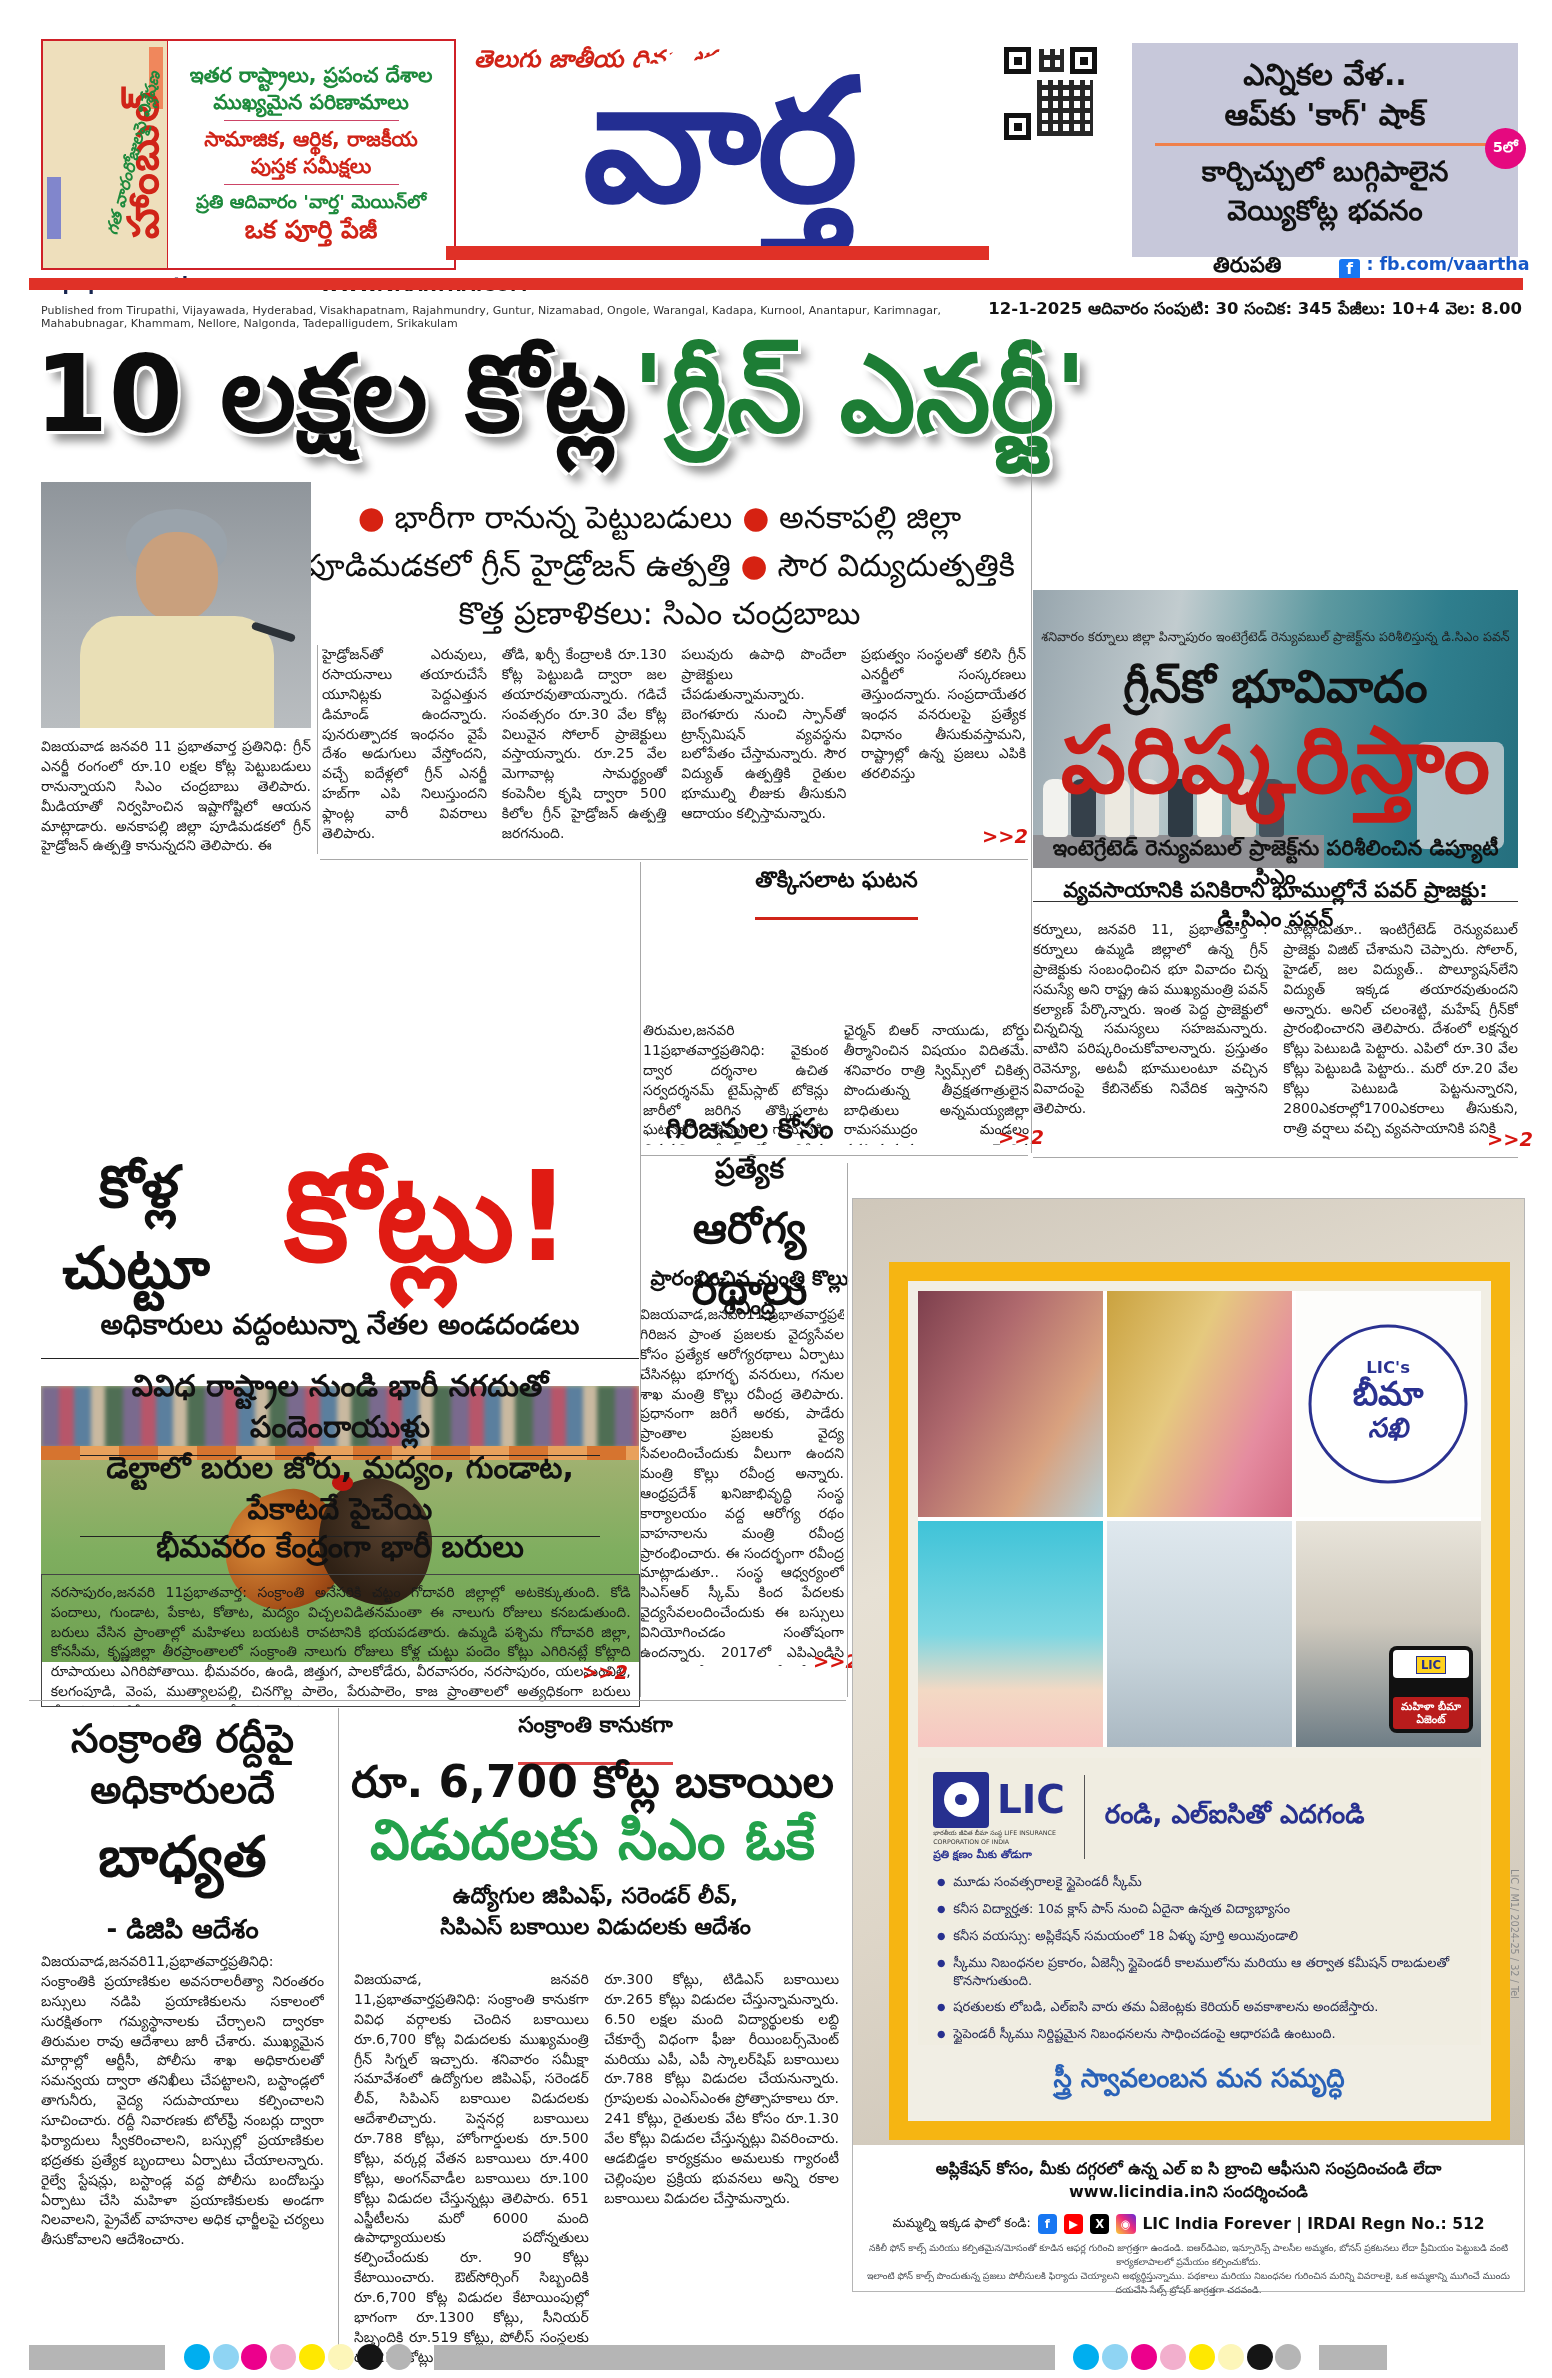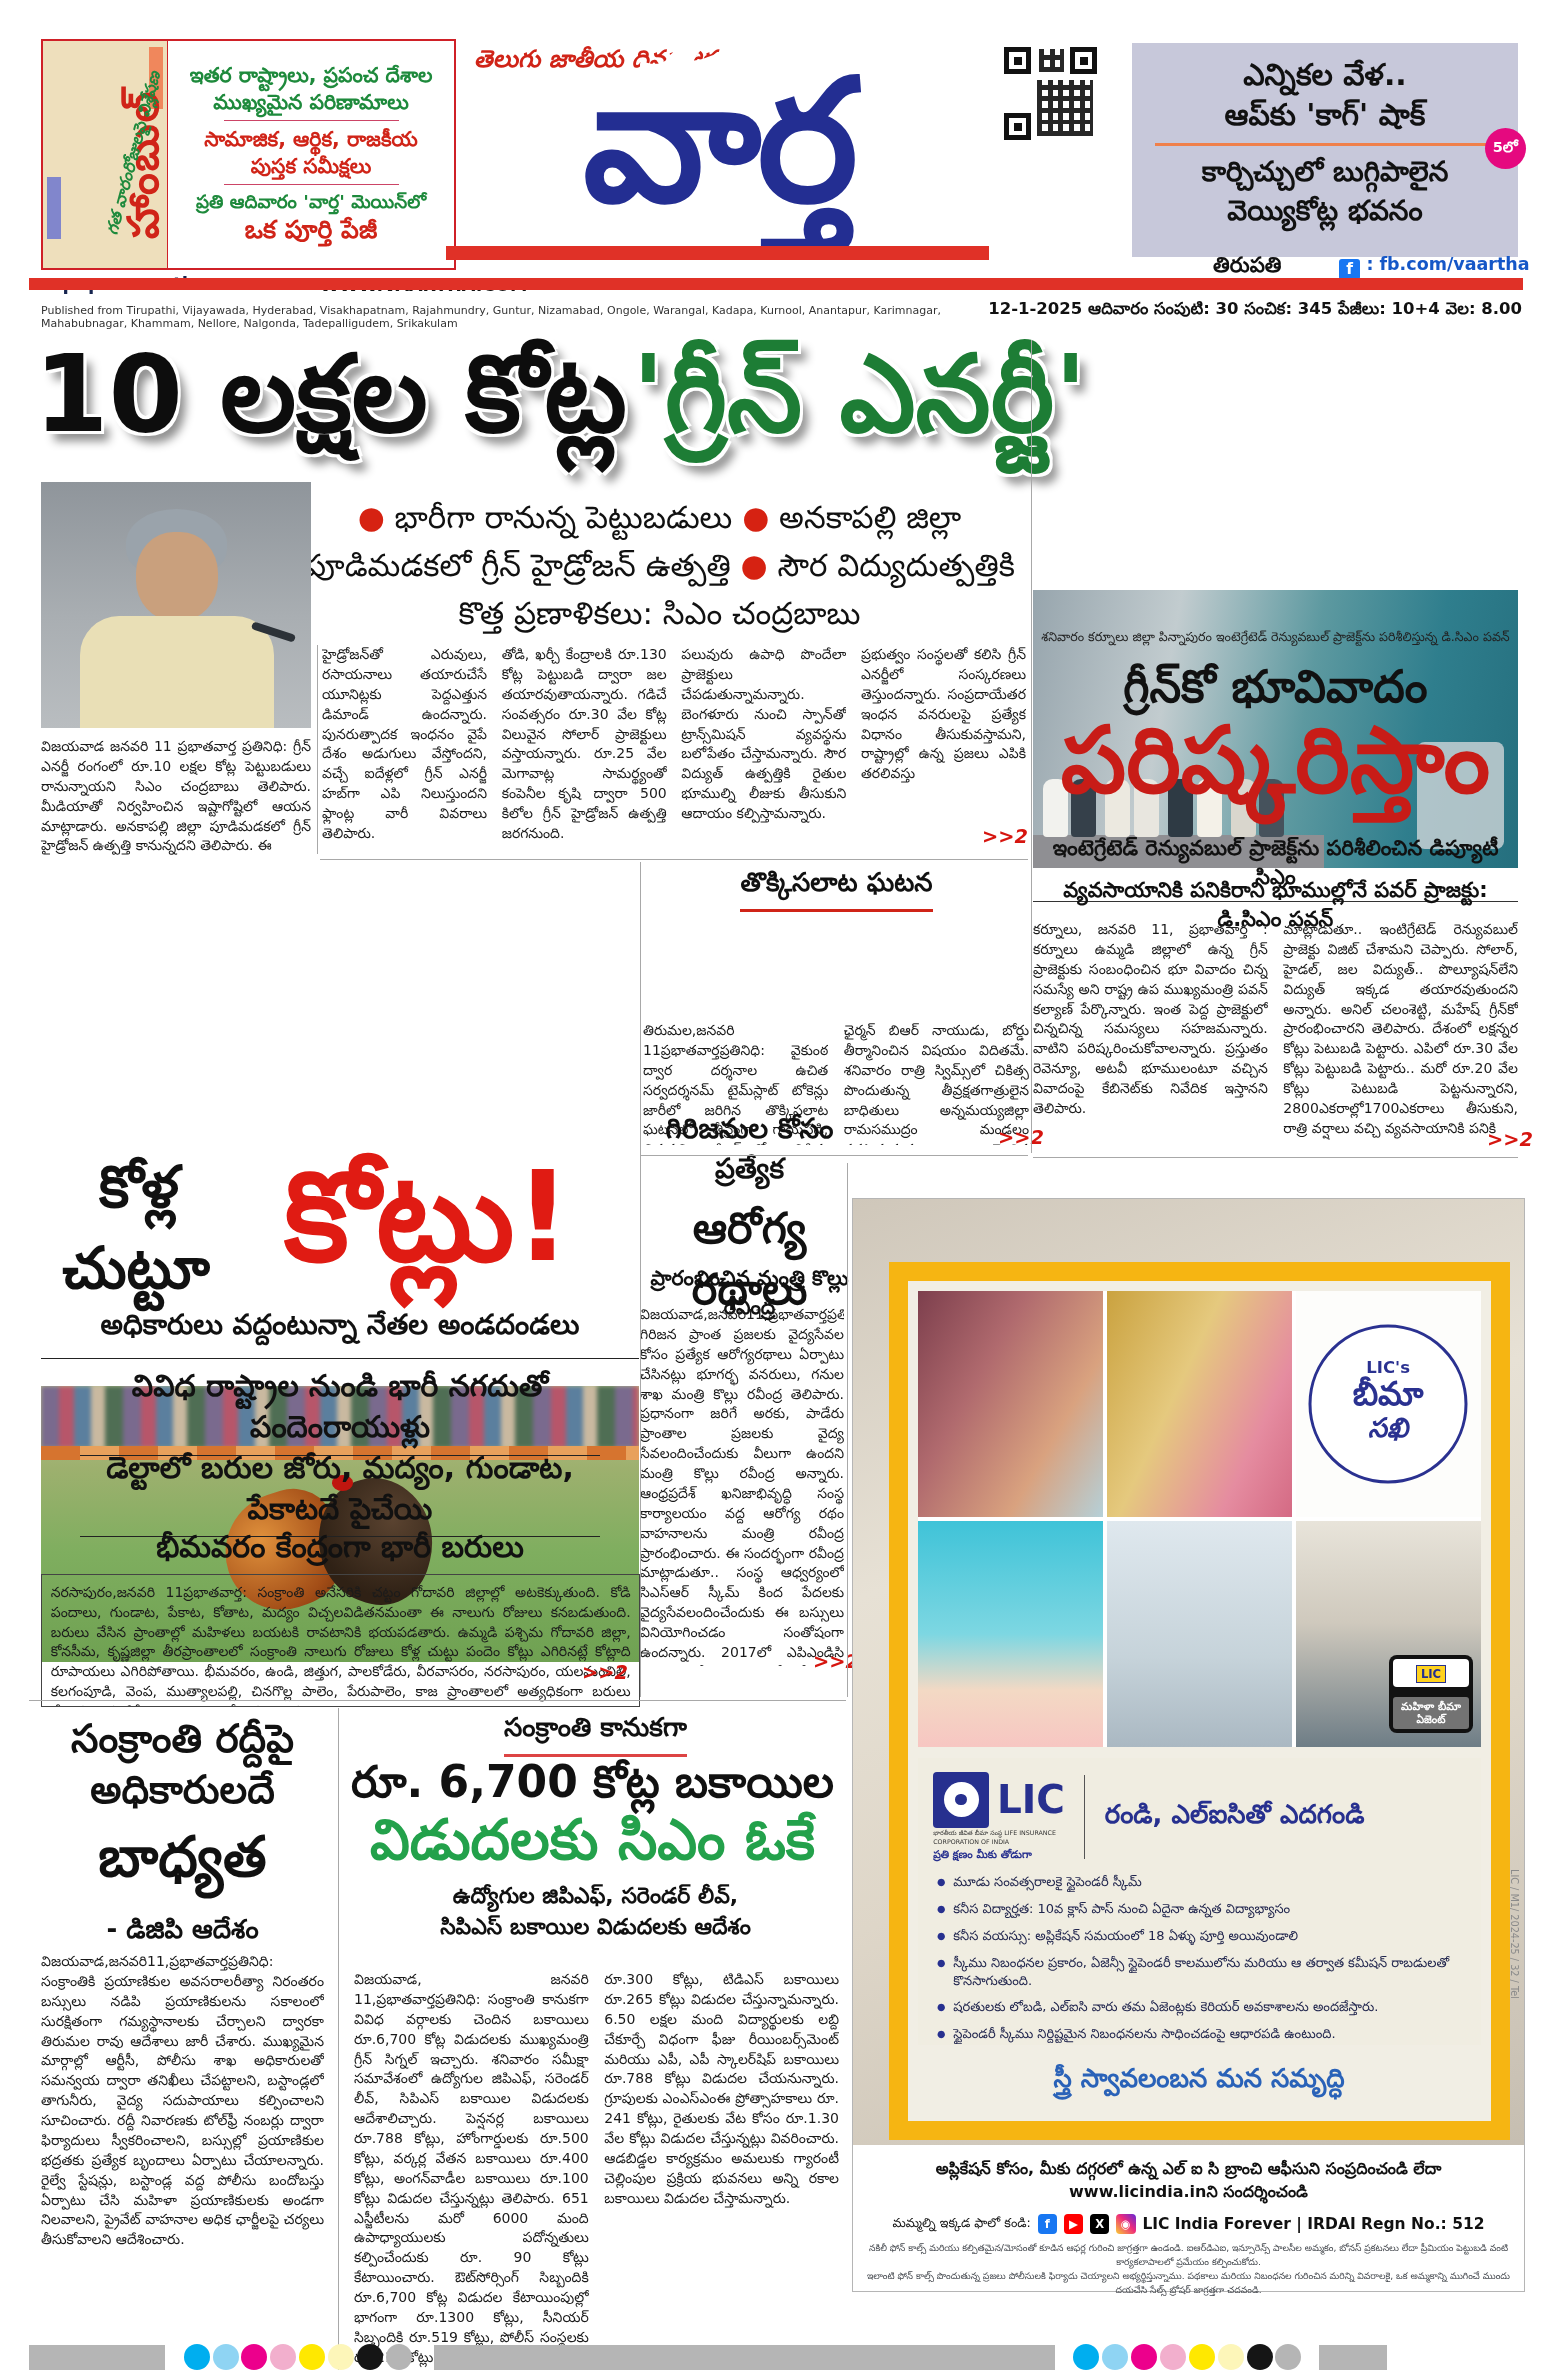--- a/index.html
+++ b/index.html
@@ -42,21 +42,21 @@
   .trbox .t2{font-size:28px;font-weight:800;line-height:1.4}
   .trdiv{border-top:3.9px solid #f0804a;width:88%;margin:7.8px auto 5.8px}
   .badge{position:absolute;width:41px;height:41px;border-radius:50%;background:#e5097f;color:#fff;
          font-weight:800;font-size:14.6px;display:flex;align-items:center;justify-content:center}
   .fbic{display:inline-block;width:21.3px;height:21.3px;background:#1877f2;color:#fff;font-weight:bold;
         text-align:center;line-height:21.3px;border-radius:2.9px;font-size:15.5px;vertical-align:-3.9px}
   
   .lead-black{color:#0d0d0d}
   .lead-green{color:#1d7d35}
   .reddot{color:#d62212}
-  .kicker{font-size:26px;font-weight:800;display:inline-block;border-bottom:3.9px solid #d02418;padding-bottom:5px}
+  .kicker{font-size:22px;font-weight:800;display:inline-block;border-bottom:3.9px solid #d02418;padding-bottom:19px}
   .col2wrap{display:flex;gap:15.5px}
   .col2wrap>div{flex:1}
   
   .photo{overflow:hidden;position:relative}
   .cap{font-size:12.6px;color:#222;line-height:1.3}
   .person{display:inline-block;width:25px;height:58px;border-radius:9.7px 9.7px 3.9px 3.9px;margin:1.9px}
   
   .ad{background:linear-gradient(160deg,#cfc7ba 0%,#e7e1d5 30%,#ded6c8 55%,#cdc5b8 80%,#bdb5a8 100%);
       border:1px solid #b5b5b5}
   .ad-frame{position:absolute;border:19.4px solid #f6b512;background:#f1eee4;box-sizing:border-box}
@@ -65,21 +65,21 @@
   .bima{position:absolute;left:50%;top:50%;transform:translate(-50%,-50%);width:153px;height:153px;
         border:3.9px solid #2a3190;border-radius:50%;color:#2a3190;text-align:center;display:flex;
         flex-direction:column;justify-content:center;background:#fff}
   .bima .b0{font-size:16.5px;font-weight:bold}
   .bima .b1{font-size:33px;font-weight:900;line-height:1.05}
   .bima .b2{font-size:27px;font-weight:900;font-style:italic}
   .tablet{position:absolute;right:7.8px;bottom:13.6px;width:76px;background:#111;border-radius:7.8px;padding:3.9px}
   .tablet .scr{background:#fff;border-radius:3.9px;padding:3.9px 1.9px;text-align:center}
   .tablet .mini{display:inline-block;background:#ffd21e;color:#27308f;font-weight:900;font-size:11.6px;
         padding:1px 3.9px;border:1px solid #27308f}
-  .tablet .lbl{margin-top:10px;background:#737373;color:#fff;font-size:10.7px;font-weight:bold;
+  .tablet .lbl{margin-top:19px;background:#b91c1c;color:#fff;font-size:10.7px;font-weight:bold;
         text-align:center;border-radius:2.9px;padding:2.9px 1px;line-height:1.25}
   .ad-panel{position:absolute;background:#f0ede1}
   .licrow{display:flex;align-items:flex-start;gap:13.6px;padding:13.6px 9.7px 3.9px 15.5px}
   .licsq{width:56px;height:56px;background:#27308f;border-radius:3.9px;position:relative;flex:none}
   .licsq i{position:absolute;left:10.7px;top:10.7px;width:35px;height:35px;border-radius:50%;background:#fff}
   .licsq b{position:absolute;left:22px;top:22px;width:11.6px;height:11.6px;border-radius:50%;background:#27308f}
   .licword{color:#27308f;font-weight:900;font-size:39px;line-height:.9}
   .licsub{font-size:6.3px;color:#333;margin-top:1.9px;max-width:126px}
   .lictag{font-size:10.7px;color:#27308f;font-weight:bold;margin-top:2.9px}
   .licdiv{width:1px;background:#555;align-self:stretch;margin:3.9px 5.8px}

